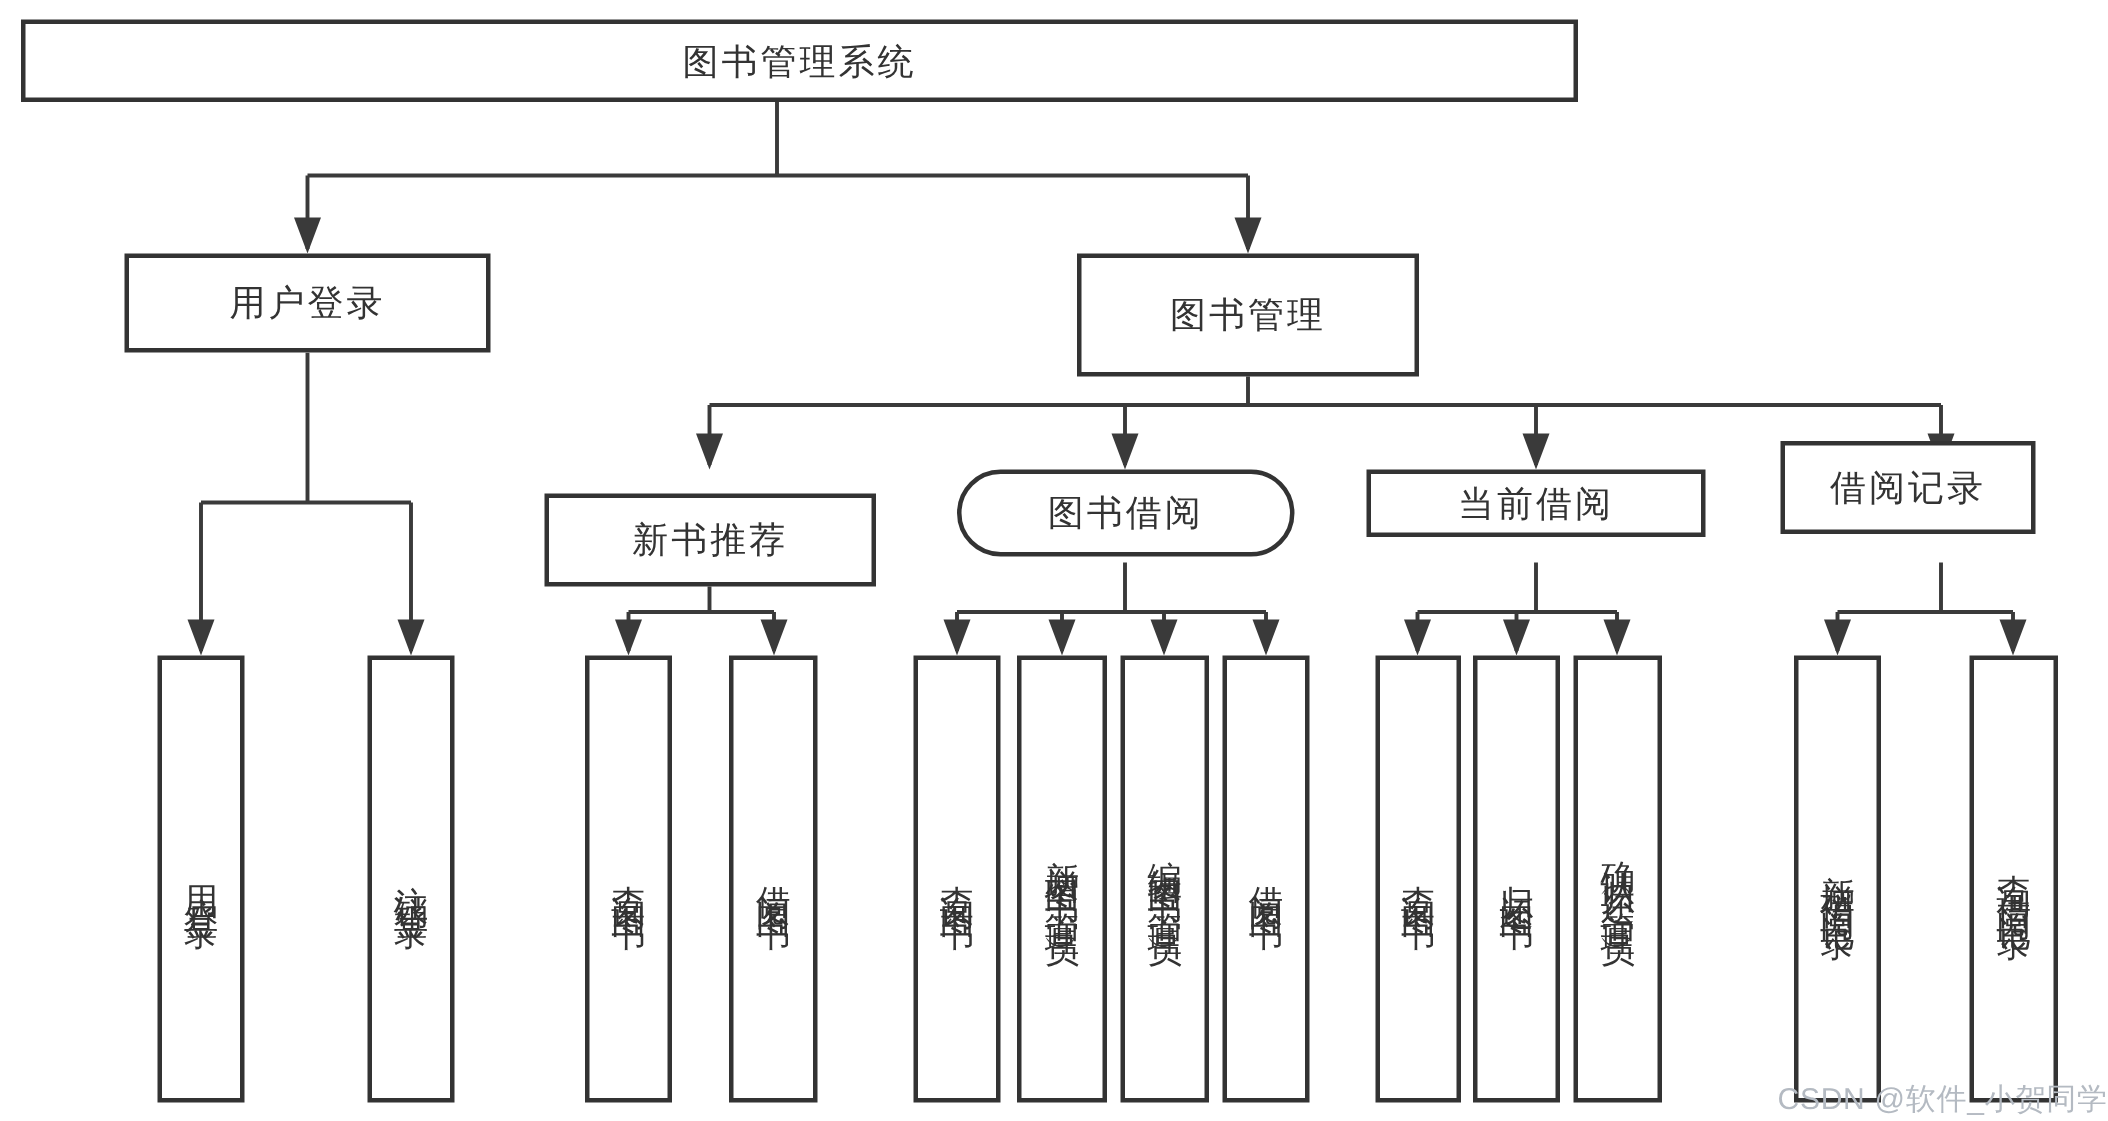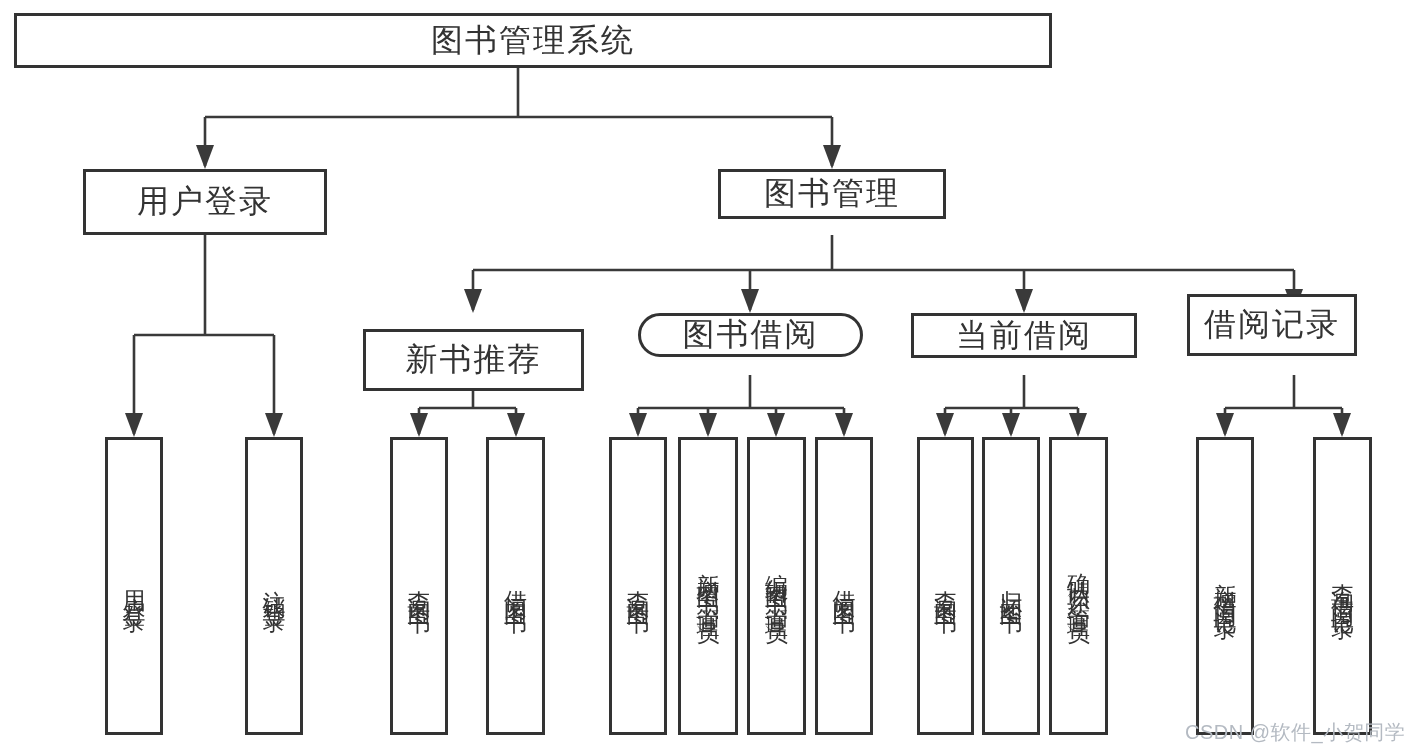--- a/index.html
+++ b/index.html
@@ -22,38 +22,38 @@
   .head{fill:var(--line);stroke:none;}
   .node{
     position:absolute;
     box-sizing:border-box;
     background:var(--background);
     border:3px solid var(--border);
     color:var(--text);
     display:flex;align-items:center;justify-content:center;
     text-align:center;
     z-index:2;
-    font-size:32px;
+    font-size:24px;
     letter-spacing:2px;
     white-space:nowrap;
   }
   .leaf{
     writing-mode:vertical-rl;
     text-orientation:mixed;
     letter-spacing:7px;
     font-size:23px;
     white-space:normal;
     line-height:1;
   }
   
   .n-root{left:14px;top:13px;width:1038px;height:55px;}
   .n-login{left:83px;top:169px;width:244px;height:66px;}
-  .n-mgmt{left:718px;top:169px;width:228px;height:50px;}
+  .n-mgmt{left:718px;top:169px;width:228px;height:82px;}
   .n-newbook{left:363px;top:329px;width:221px;height:62px;}
-  .n-borrow{left:638px;top:313px;width:225px;height:44px;border-radius:30px;}
+  .n-borrow{left:638px;top:313px;width:225px;height:58px;border-radius:30px;}
   .n-current{left:911px;top:313px;width:226px;height:45px;}
   .n-records{left:1187px;top:294px;width:170px;height:62px;}
   .lf{top:437px;height:298px;}
   .a1{left:105px;width:58px;} .a2{left:245px;width:58px;}
   .b1{left:390px;width:58px;} .b2{left:486px;width:59px;}
   .c1{left:609px;width:58px;} .c2{left:678px;width:60px;}
   .c3{left:747px;width:59px;} .c4{left:815px;width:58px;}
   .d1{left:917px;width:57px;} .d2{left:982px;width:58px;}
   .d3{left:1049px;width:59px;}
   .e1{left:1196px;width:58px;} .e2{left:1313px;width:59px;}

